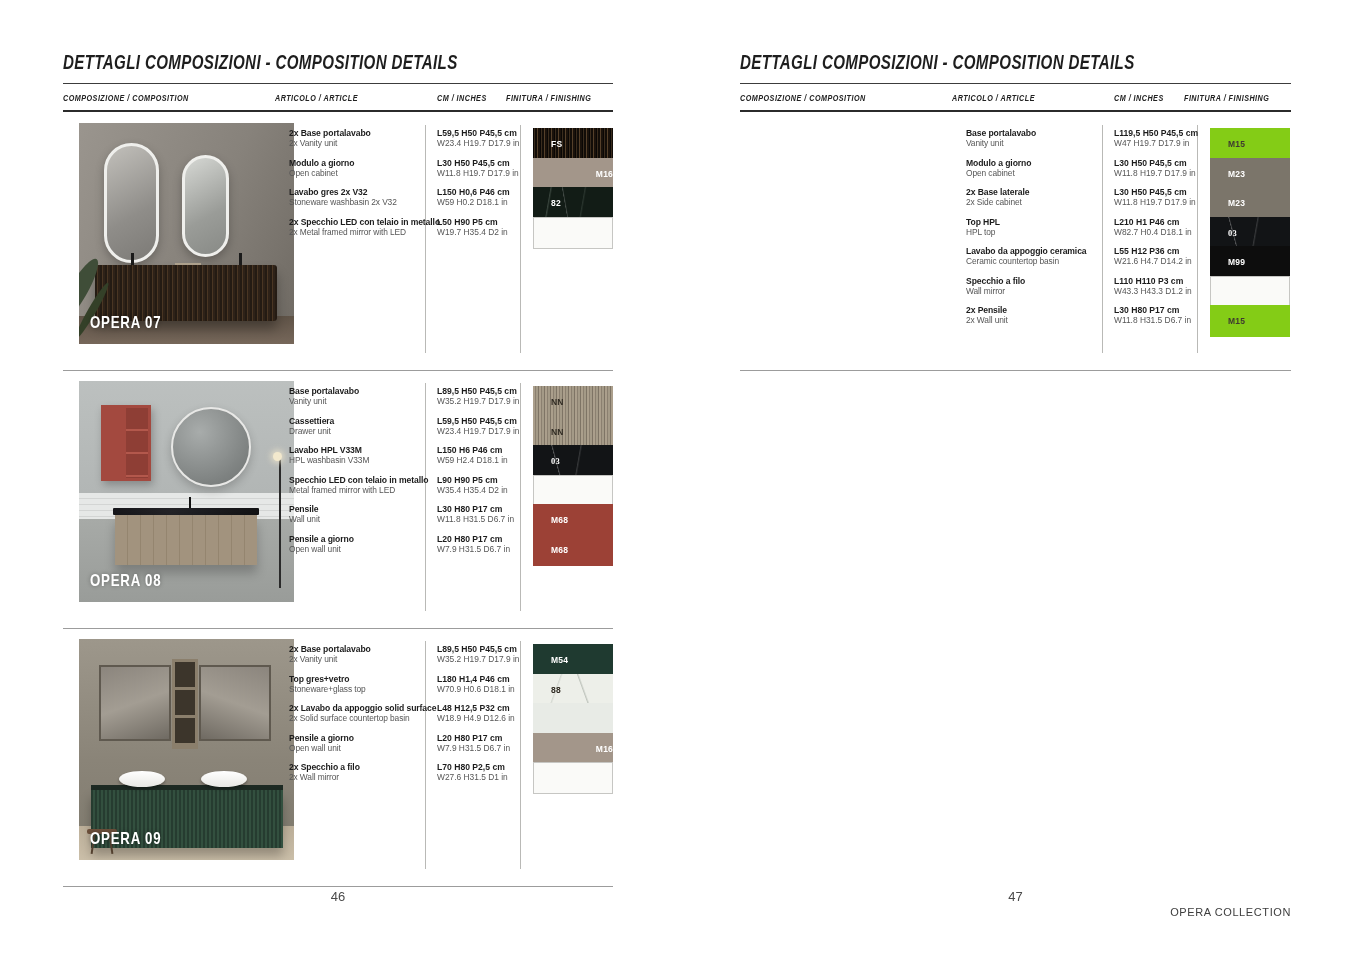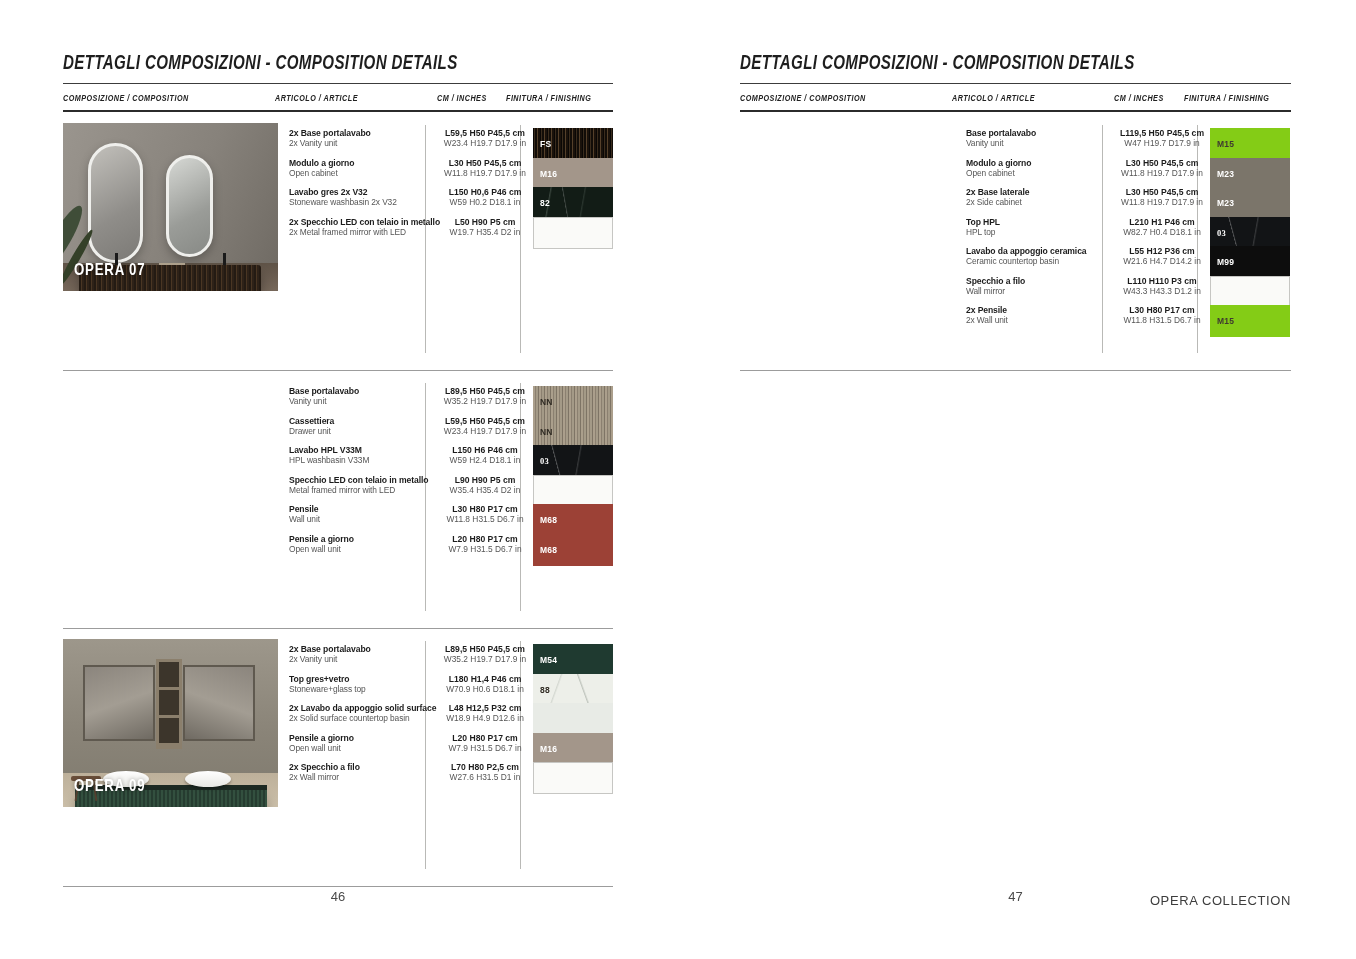--- a/index.html
+++ b/index.html
@@ -27,48 +27,48 @@
   .sections { position:absolute; top:123px; left:0; right:0; }
   .section { position:relative; height:232px; }
   .section-divider { border-top:1.5px solid #9c9c9c; margin-top:15px; margin-bottom:10px; }
 
   .vline { position:absolute; top:2px; bottom:2px; width:1px; background:#b9b9b6; z-index:0; }
   .v1 { left:362px; } .v2 { left:457px; }
 
   .rows { position:absolute; left:226px; top:5px; right:0; z-index:1; }
   .row  { display:flex; align-items:flex-start; height:29.5px; }
   .art  { width:148px; }
-  .dims { width:96px;text-align:center; }
+  .dims { width:96px; }
   .fin  { width:80px; }
   .art .it  { font-size:8.6px; font-weight:bold; color:#1c1c1c; line-height:10px; white-space:nowrap; letter-spacing:-.1px; }
   .art .en  { font-size:8.4px; color:#565656; line-height:10px; white-space:nowrap; letter-spacing:-.1px; }
   .dims .cm { font-size:8.6px; font-weight:bold; color:#1c1c1c; line-height:10px; white-space:nowrap; }
   .dims .in { font-size:8.4px; color:#565656; line-height:10px; white-space:nowrap; }
 
-  .swatch { width:80px; height:32px; display:flex; align-items:center; padding-left:7px; }
+  .swatch { width:80px; height:32px; display:flex; align-items:center; padding-left:18px; }
   .swatch .codelbl { font-size:8.5px; font-weight:bold; letter-spacing:.2px; }
   .sw-fs   { background:repeating-linear-gradient(90deg,#0a0705 0 1px,#3a2c1d 1px 2px,#120d08 2px 4px,#55402a 4px 5px,#1a120b 5px 7px); color:#fff; }
-  .sw-m16  { background:#a3968a; color:#fff; }
+  .sw-m16  { background:#a3968a; color:#fff;justify-content:flex-end; }
   .sw-v94  { background:linear-gradient(100deg,transparent 20%,rgba(205,225,210,.20) 21%,transparent 23%,transparent 60%,rgba(205,225,210,.12) 61%,transparent 63%),
              linear-gradient(80deg,transparent 40%,rgba(255,255,255,.22) 40.5%,transparent 42%), #121c16; color:#fff; }
   .sw-blank { background:#fafaf8; border:1px solid #c6c6c3; color:#333; }
   .sw-nn   { background:repeating-linear-gradient(90deg,#ab9f8c 0 2px,#8b8070 2px 3px,#a49a87 3px 5px,#7e7465 5px 6px); color:#2f2a22; }
   .sw-o3   { background:linear-gradient(75deg,transparent 30%,rgba(255,255,255,.30) 30.5%,transparent 32%),
              linear-gradient(100deg,transparent 55%,rgba(255,255,255,.15) 56%,transparent 58%), #121416; color:#fff;font-family:Liberation Serif, serif; }
   .sw-m68  { background:#9c4136; color:#fff; }
   .sw-m54  { background:#1f3a30; color:#fff; }
   .sw-v88  { background:linear-gradient(70deg,transparent 60%,rgba(120,130,120,.38) 61%,transparent 63%),
              linear-gradient(110deg,transparent 30%,rgba(140,150,140,.25) 31%,transparent 33%), #edefe9; color:#2f2a22; }
   .sw-light{ background:#e8ebe6; color:#333; }
   .sw-m15  { background:#84cc16; color:#3f3a30; }
   .sw-m23  { background:#7b756a; color:#fff; }
   .sw-m99  { background:#0d0d0d; color:#fff; }
 
   
-  .photo { position:absolute; left:0; top:0; width:215px; height:168px; overflow:hidden; background:#8e8a84; }
+  .photo { position:absolute; left:16px; top:0; width:215px; height:221px; overflow:hidden; background:#8e8a84; }
   .photo .shape { position:absolute; display:none; }
   .photo-label { position:absolute; left:11px; bottom:11px; color:#fff; font-weight:bold; font-size:17px;
                  letter-spacing:1px; white-space:nowrap; transform:scaleX(.78); transform-origin:left bottom;
                  text-shadow:0 0 5px rgba(0,0,0,.35); z-index:5; }
 
   
   .sc-opera07 { background:linear-gradient(115deg,#9a958e 0%,#87827b 55%,#6e6962 100%); }
   .sc-opera07 .floor { display:block; left:0; right:0; bottom:0; height:28px; background:linear-gradient(#5f5347,#76675a); }
   .sc-opera07 .m1 { display:block; left:25px; top:20px; width:55px; height:120px; border-radius:999px; border:3px solid #efefec;
                     background:linear-gradient(150deg,#c2c0bb 0%,#8f8d89 60%,#7c7a76 100%); box-shadow:0 4px 10px rgba(0,0,0,.25); }
@@ -145,21 +145,21 @@
                     background:#efefed; box-shadow:9px 0 0 #e4e4e0; }
   .sc-opera10 .b1 { display:block; left:36px; top:140px; width:44px; height:13px; border-radius:6px; background:#1c1c1e; }
   .sc-opera10 .b1::before { content:""; position:absolute; top:-10px; left:14px; width:2px; height:10px; background:#141414; }
   .sc-opera10 .lamp { display:block; left:196px; top:92px; width:2px; height:118px; background:#6b5a3f; }
   .sc-opera10 .lamp::before { content:""; position:absolute; top:6px; left:-8px; width:8px; height:8px; border-radius:50%;
                     background:#f0e6c8; box-shadow:4px 14px 0 -1px #e8dcba; }
 
   
   .page-footer { position:absolute; left:0; right:0; top:889px; height:14px; }
   .pagenum { position:absolute; left:0; right:0; text-align:center; font-size:13px; color:#4a4a4a; }
-  .collection { position:absolute; right:0; top:4px; font-size:13px; color:#3d3d3d; letter-spacing:.6px; }
+  .collection { position:absolute; right:0; top:17px; font-size:11px; color:#3d3d3d; letter-spacing:.6px; }
 </style>
 </head>
 <body>
 
 <div class="sheet">
 
   <section class="page page-left">
     <header>
       <h1 class="title">DETTAGLI COMPOSIZIONI - COMPOSITION DETAILS</h1>
       <div class="rule-thin"></div>
@@ -247,20 +247,35 @@
         <span class="codelbl"></span>
       </div>
     </div>
   </div>
           </div>
     <div class="vline v1"></div>
     <div class="vline v2"></div>
   </div>
         <div class="section-divider"></div>
         <div class="section">
+    <div class="photo sc-opera08">
+      <div class="shape wainscot"></div>
+      <div class="shape floor"></div>
+
+      <div class="shape m1"></div>
+
+      <div class="shape cabinet"></div>
+
+      <div class="shape vtop"></div>
+      <div class="shape vanity"></div>
+
+      <div class="shape lamp"></div>
+
+      <div class="photo-label">OPERA 08</div>
+    </div>
     <div class="rows">
             <div class="row">
     <div class="art">
       <div class="it">Base portalavabo</div>
       <div class="en">Vanity unit</div>
     </div>
     <div class="dims">
       <div class="cm">L89,5 H50 P45,5 cm</div>
       <div class="in">W35.2 H19.7 D17.9 in</div>
     </div>

